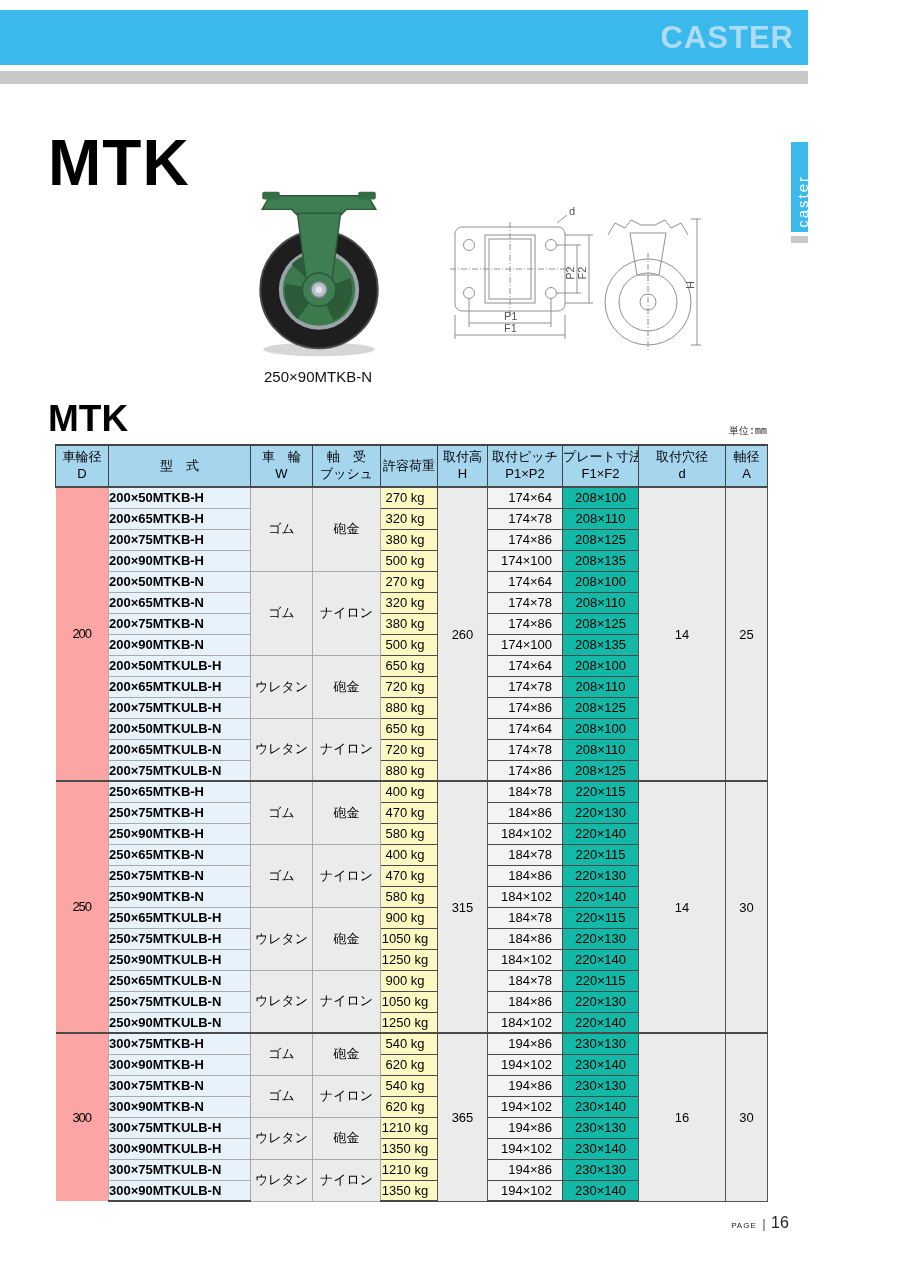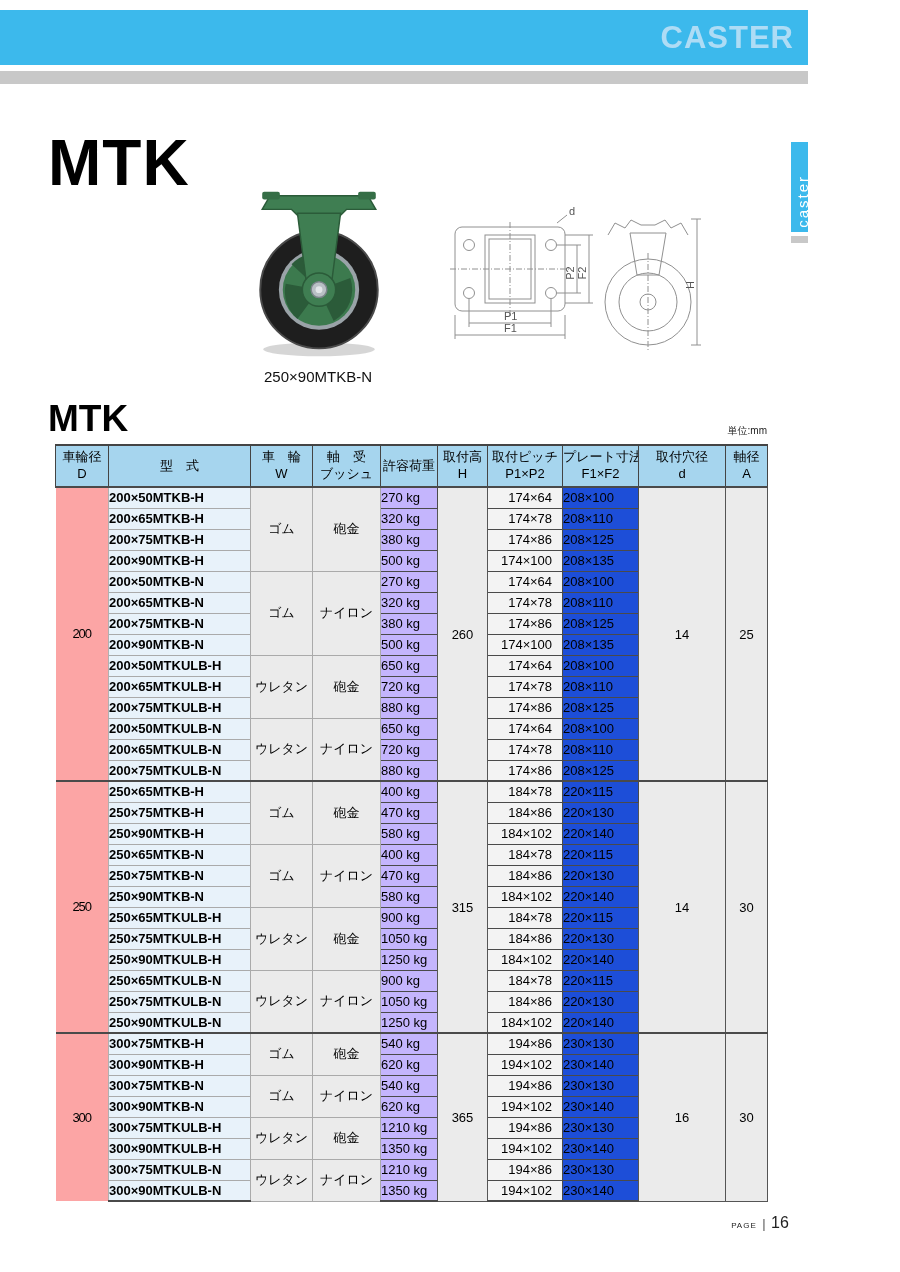--- a/index.html
+++ b/index.html
@@ -26,37 +26,37 @@
 
   .drawings { position:absolute; left:445px; top:205px; width:260px; height:155px; }
 
   
   .crossmark-v { position:absolute; left:847px; top:590px; width:1px; height:95px; background:#777; }
   .crossmark-h { position:absolute; left:833px; top:636px; width:33px; height:1px; background:#777; }
   .cropmark-bot-h { position:absolute; left:834px; top:1255px; width:33px; height:1px; background:#888; }
   .cropmark-bot-v { position:absolute; left:834px; top:1255px; width:1px; height:7px; background:#888; }
 
   .table-title { position:absolute; left:48px; top:398px; font-size:37px; font-weight:bold; color:#000; }
-  .unit-label { position:absolute; left:600px; top:424px; width:167px; text-align:right; font-size:10px; color:#222; }
+  .unit-label { position:absolute; left:600px; top:424px; width:167px; text-align:right; font-size:10px; color:#222;font-family:Liberation Mono, monospace; }
 
   .spec-table-wrap { position:absolute; left:55px; top:444px; }
   table.spec { border-collapse:collapse; table-layout:fixed; width:712px; }
   table.spec th, table.spec td { overflow:hidden; white-space:nowrap; }
   table.spec thead th { background:#a6d5ee; border:1px solid #444; border-top:2px solid #444;
     height:42px; font-weight:normal; font-size:13px; line-height:1.3; color:#000; text-align:center; vertical-align:middle; }
   table.spec tbody tr { height:21px; }
   table.spec td { font-size:13px; color:#000; vertical-align:middle; }
 
   td.dcell { background:#fca5a5; border:none; border-right:1px solid #b0b0b0; vertical-align:top;
     text-align:center; font-size:35px; letter-spacing:-1px; line-height:40px; font-weight:400; }
   td.model { background:#e8f2fa; border:1px solid #aaa; font-weight:bold; font-size:14px; text-align:left; }
   td.wheel, td.bearing { background:#ebebeb; border:1px solid #aaa; text-align:center;margin-top:31px; }
-  td.load { background:#c4b5fd; border:1px solid #4a4a4a; text-align:left; padding-right:8px; }
+  td.load { background:#fef9c3; border:1px solid #4a4a4a; text-align:center; padding-right:8px; }
   td.pitch { background:#f3f3f3; border:1px solid #4a4a4a; text-align:right; padding-right:10px; }
-  td.plate { background:#1d4ed8; border:1px solid #4a4a4a; }
+  td.plate { background:#14b8a6; border:1px solid #4a4a4a; text-align:center; }
   td.hcol, td.dholecol, td.acol { background:#ebebeb; border:1px solid #555; text-align:center; font-size:14px; }
   tr.group-start td { border-top:2px solid #4a4a4a; }
   table.spec tbody tr:last-child td { border-bottom:2px solid #4a4a4a; }
 
   .footer { position:absolute; left:700px; top:1214px; width:120px; text-align:center; color:#222; }
   .footer .pg-label { font-size:8px; letter-spacing:1px; }
   .footer .pg-sep { font-size:13px; font-weight:300; margin:0 1px; color:#555; }
   .footer .pg-num { font-size:16px; }
 
   svg text { font-family:"Liberation Sans", sans-serif; }

